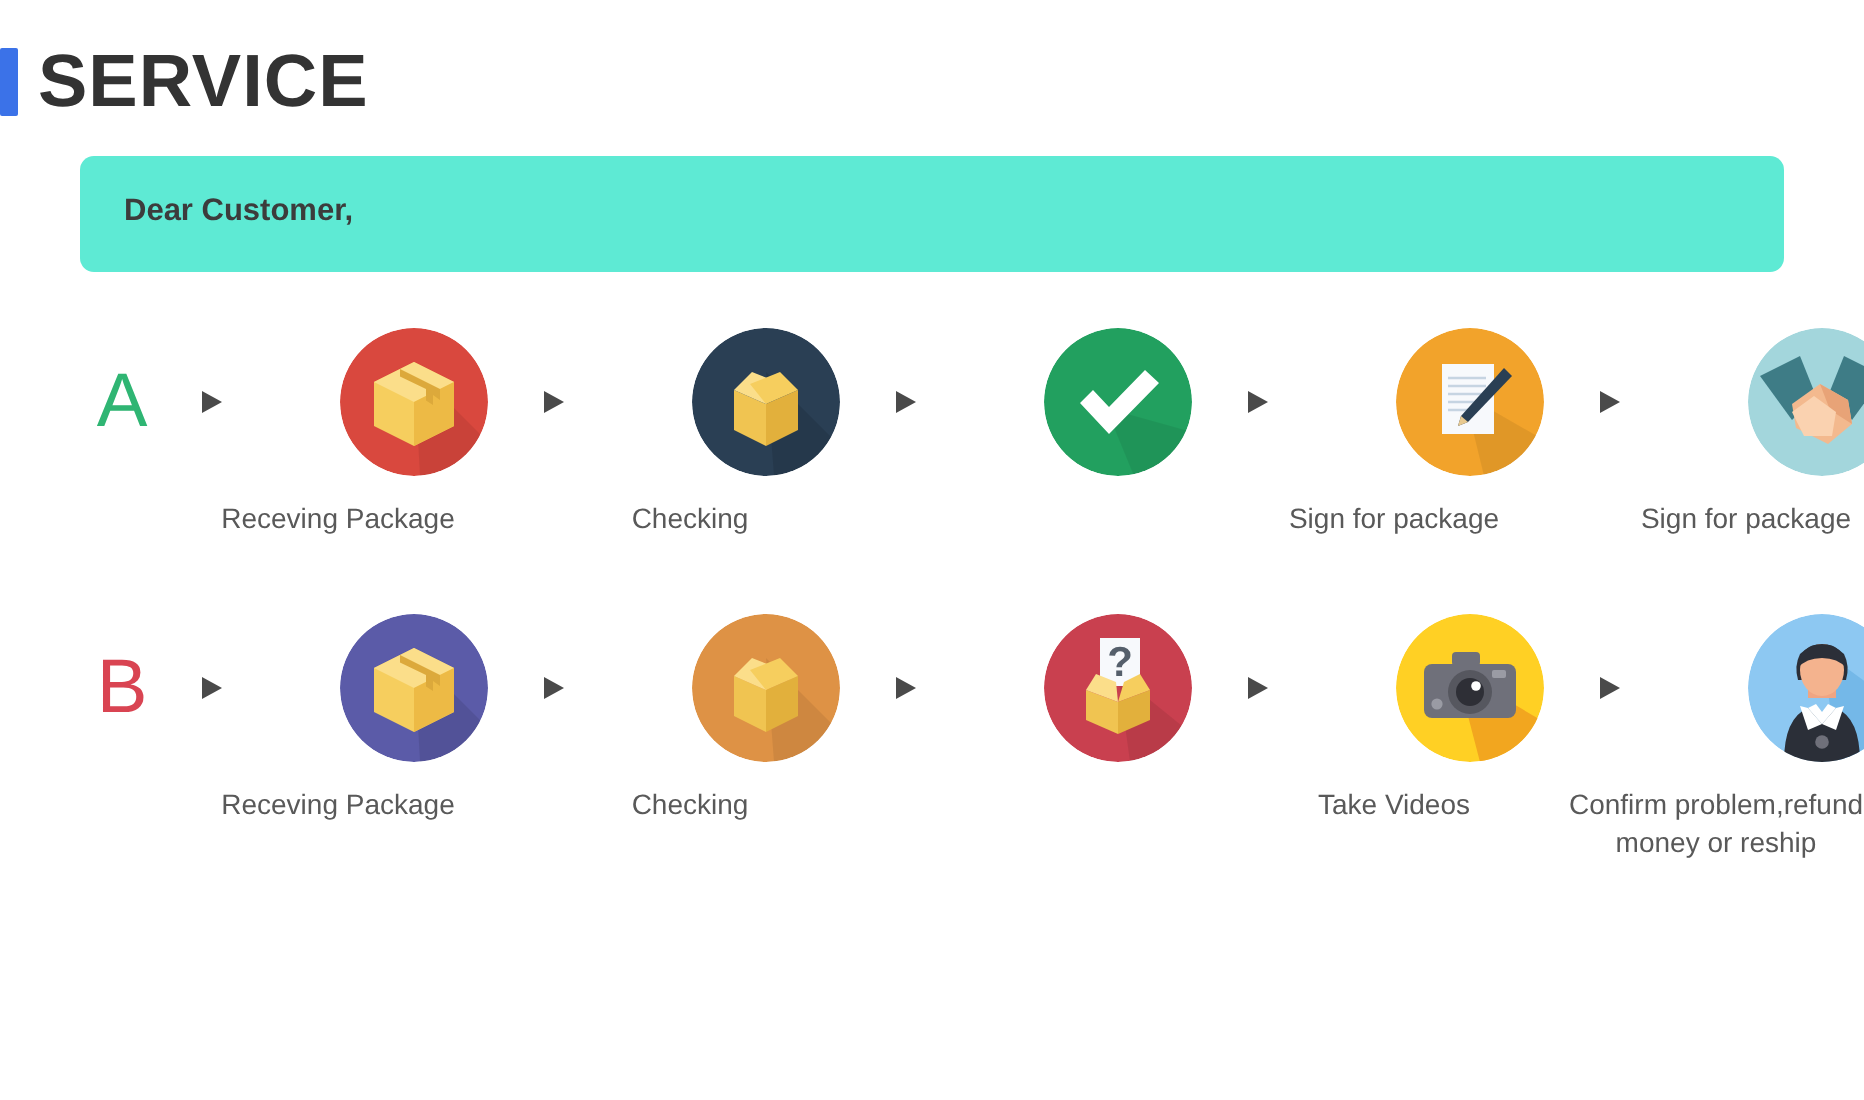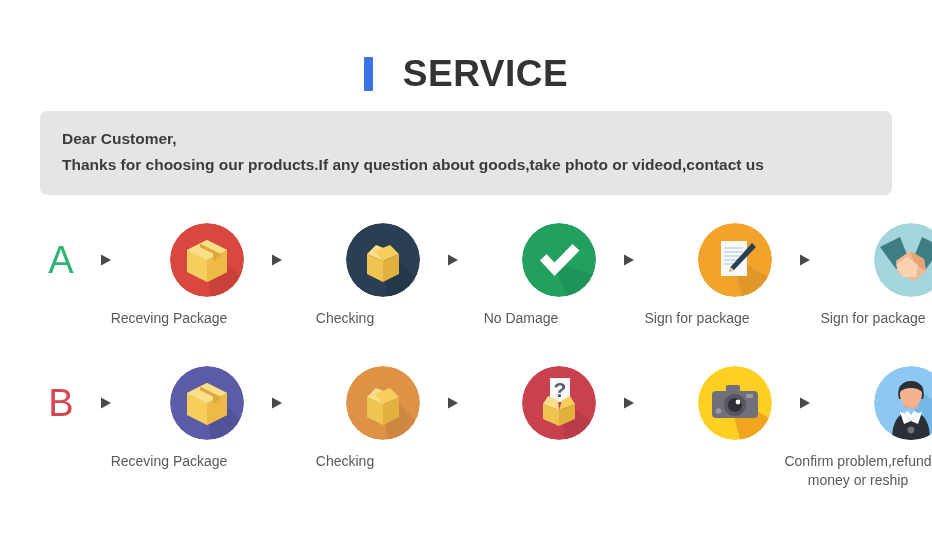--- a/index.html
+++ b/index.html
@@ -15,23 +15,21 @@
     position: relative;
   }
 
   
   .title-wrap {
     width: 100%;
     text-align: center;
     padding-top: 22px;
     display: flex;
     align-items: center;
-    justify-content: center;
-    gap: 30px;
-    margin-top: 33px;
+    gap: 10px;
   }
   .title-bar {
     width: 9px;
     height: 34px;
     background: #3B72E8;
     border-radius: 1px;
     display: inline-block;
   }
   .title-text {
     font-size: 37px;
@@ -117,23 +115,22 @@
   .step-wide .step-label { width: 180px; }
 </style>
 </head>
 <body>
 
 <div class="title-wrap">
   <span class="title-bar" style="background: rgb(59, 114, 232);"></span>
   <span class="title-text">SERVICE</span>
 </div>
 
-<div class="notice" style="background: #e5e5e5;">
+<div class="notice" style="background: #5eead4;">
   <div class="notice-line">Dear Customer,</div>
-  <div class="notice-line">Thanks for choosing our products.If any question about goods,take photo or videod,contact us</div>
 </div>
 
 <div class="flow-row row-a">
 
   <div class="row-letter letter-a" style="color: rgb(47, 181, 115);">A</div>
 
   <div class="arrow arrow-small">
     <svg width="32" height="14" viewBox="0 0 32 14">
       <defs>
           <linearGradient id="ag1" x1="0" x2="1">
@@ -189,21 +186,20 @@
   </div>
 
   <div class="step">
     <div class="step-icon">
       <svg width="74" height="74" viewBox="0 0 74 74">
         <circle cx="37" cy="37" r="37" fill="#22A05F"></circle>
         <path d="M31 40 L74 52 L74 74 L45 74 Z" fill="#000000" opacity="0.07"></path>
         <path d="M18 37.5 L24.5 31 L32.5 39.5 L50.5 21 L57.5 27.5 L32.5 53 Z" fill="#FFFFFF"></path>
       </svg>
     </div>
-    <div class="step-label">No Damage</div>
   </div>
 
   <div class="arrow">
     <svg width="32" height="14" viewBox="0 0 32 14">
       <line x1="0" y1="7" x2="24" y2="7" stroke="url(#ag1)" stroke-width="2.2"></line>
       <polygon points="22,1.5 32,7 22,12.5" fill="#4A4A4A"></polygon>
     </svg>
   </div>
 
   <div class="step">
@@ -331,20 +327,21 @@
         <path d="M30 28 L74 54 L74 74 L42 74 Z" fill="#F2A61F"></path>
         <rect x="14" y="25" width="46" height="27" rx="4" fill="#6F707A"></rect>
         <rect x="28" y="19" width="14" height="7" rx="2" fill="#6F707A"></rect>
         <rect x="48" y="28" width="7" height="4" rx="1" fill="#9A9BA4"></rect>
         <circle cx="37" cy="39" r="11" fill="#56575F"></circle>
         <circle cx="37" cy="39" r="7" fill="#2E2F36"></circle>
         <circle cx="40" cy="36" r="2.4" fill="#FFFFFF"></circle>
         <circle cx="20.5" cy="45" r="2.8" fill="#9A9BA4"></circle>
       </svg>
     </div>
+    <div class="step-label">Take Videos</div>
   </div>
 
   <div class="arrow">
     <svg width="32" height="14" viewBox="0 0 32 14">
       <line x1="0" y1="7" x2="24" y2="7" stroke="url(#ag1)" stroke-width="2.2"></line>
       <polygon points="22,1.5 32,7 22,12.5" fill="#4A4A4A"></polygon>
     </svg>
   </div>
 
   <div class="step step-wide">

